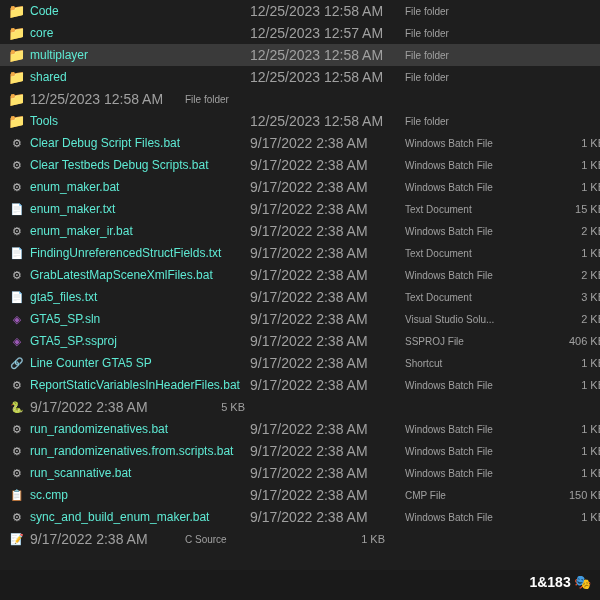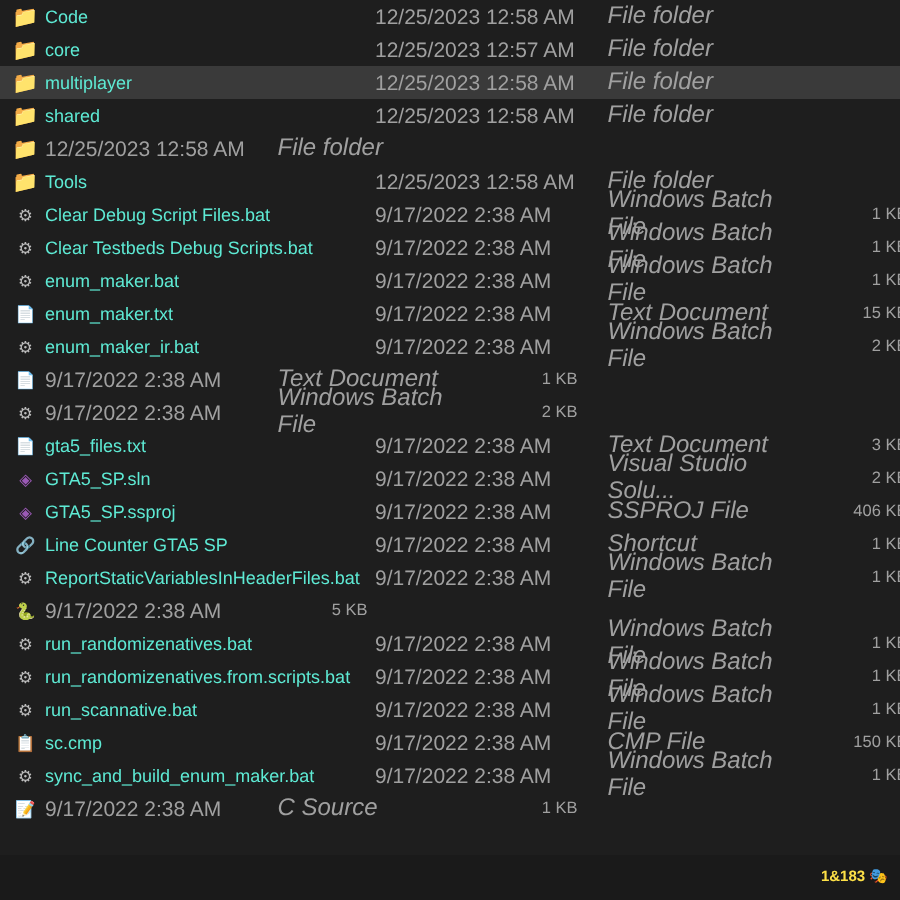--- a/index.html
+++ b/index.html
@@ -52,22 +52,21 @@
       color: #5eead4;
     }
     .file-date {
       flex: 0 0 155px;
       color: #a0a0a0;
       font-size: 14px;
     }
     .file-type {
       flex: 0 0 140px;
       color: #a0a0a0;
-      font-size: 16px;
-      font-style: italic;
+      font-size: 10px;
     }
     .file-size {
       flex: 0 0 60px;
       color: #a0a0a0;
       font-size: 11px;
       text-align: right;
     }
     .watermark {
       position: absolute;
       bottom: 8px;
@@ -177,28 +176,30 @@
       </div>
       <div class="file-name">enum_maker_ir.bat</div>
       <div class="file-date">9/17/2022 2:38 AM</div>
       <div class="file-type">Windows Batch File</div>
       <div class="file-size">2 KB</div>
     </div>
     <div class="file-row">
       <div class="file-icon">
         <span style="font-size:11px;color:#aaa;">📄</span>
       </div>
+      <div class="file-name">FindingUnreferencedStructFields.txt</div>
       <div class="file-date">9/17/2022 2:38 AM</div>
       <div class="file-type">Text Document</div>
       <div class="file-size">1 KB</div>
     </div>
     <div class="file-row">
       <div class="file-icon">
         <span style="font-size:11px;color:#bbb;">⚙</span>
       </div>
+      <div class="file-name">GrabLatestMapSceneXmlFiles.bat</div>
       <div class="file-date">9/17/2022 2:38 AM</div>
       <div class="file-type">Windows Batch File</div>
       <div class="file-size">2 KB</div>
     </div>
     <div class="file-row">
       <div class="file-icon">
         <span style="font-size:11px;color:#aaa;">📄</span>
       </div>
       <div class="file-name">gta5_files.txt</div>
       <div class="file-date">9/17/2022 2:38 AM</div>
@@ -297,14 +298,14 @@
       <div class="file-icon">
         <span style="font-size:11px;color:#aaa;">📝</span>
       </div>
       <div class="file-date">9/17/2022 2:38 AM</div>
       <div class="file-type">C Source</div>
       <div class="file-size">1 KB</div>
     </div>
   </div>
 
 <div class="watermark">
-  <span style="color:#fde047; font-size:10px; font-weight:bold; font-family:Arial;">1&amp;183 🎭</span>
+  <span style="color:#ffffff; font-size:14px; font-weight:bold; font-family:Arial;">1&amp;183 🎭</span>
 </div>
 
 </body></html>

